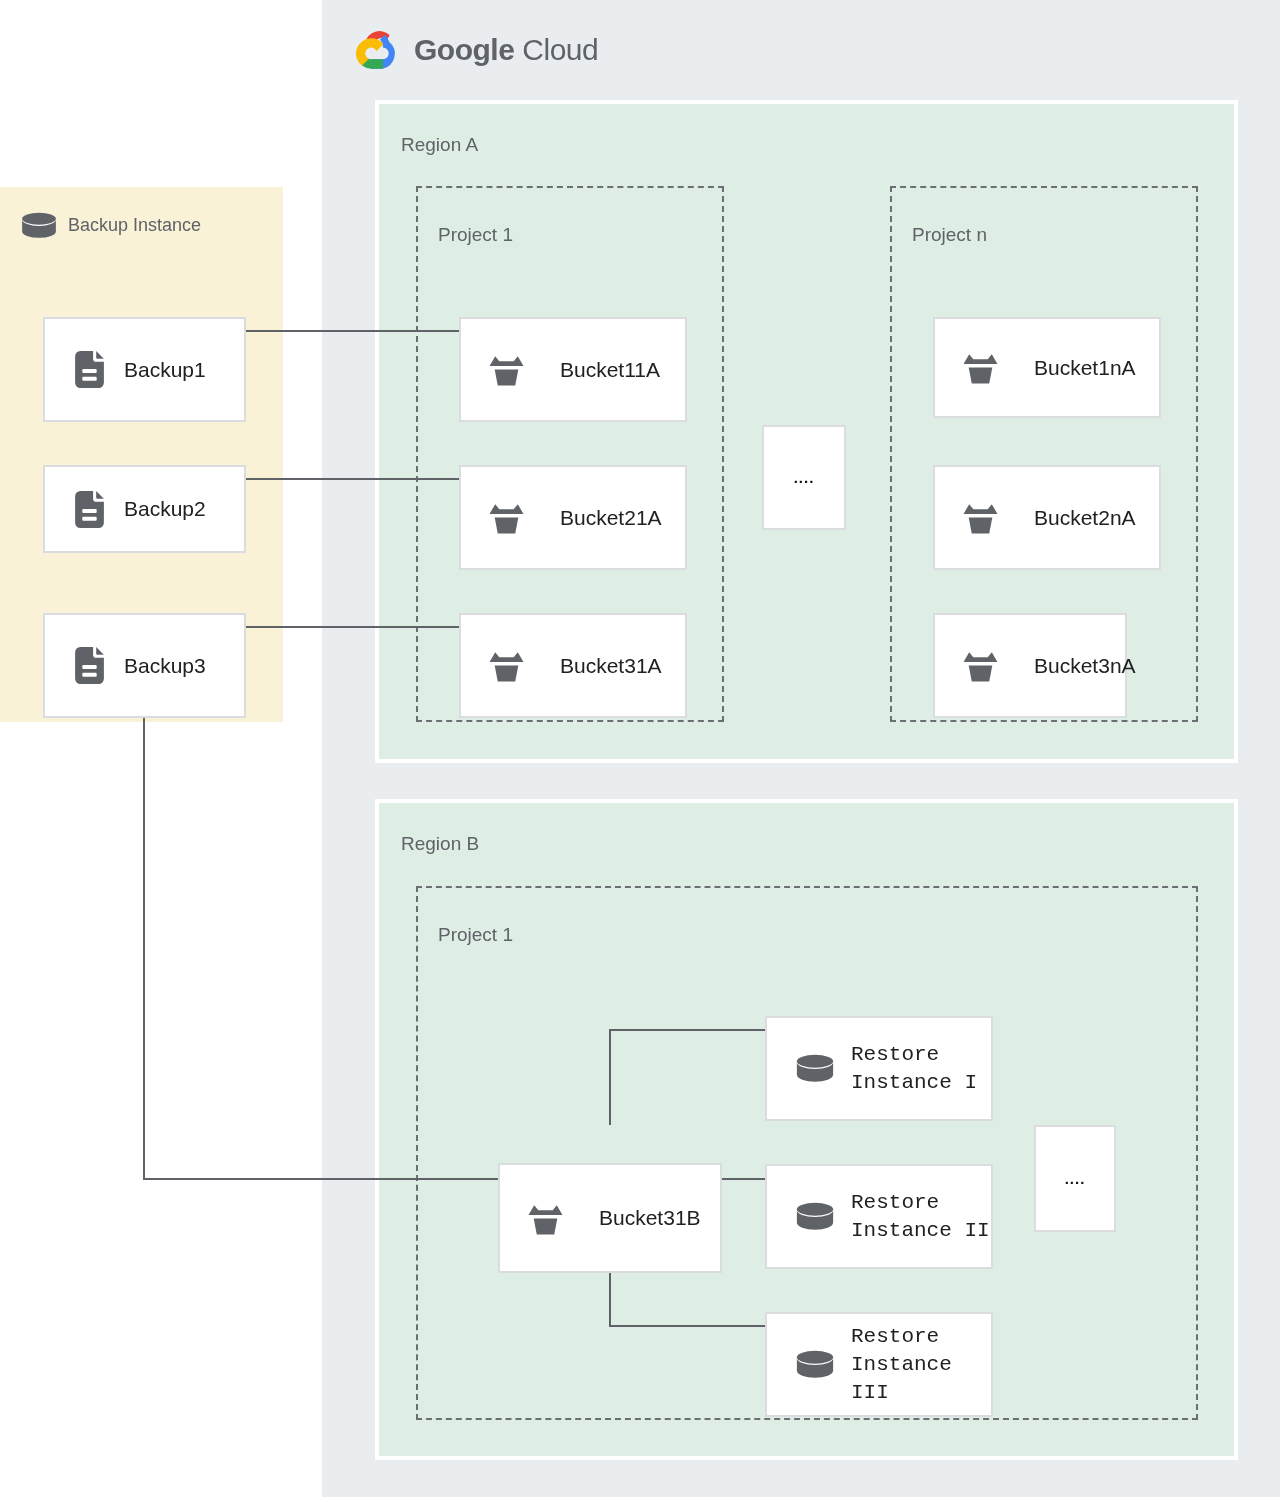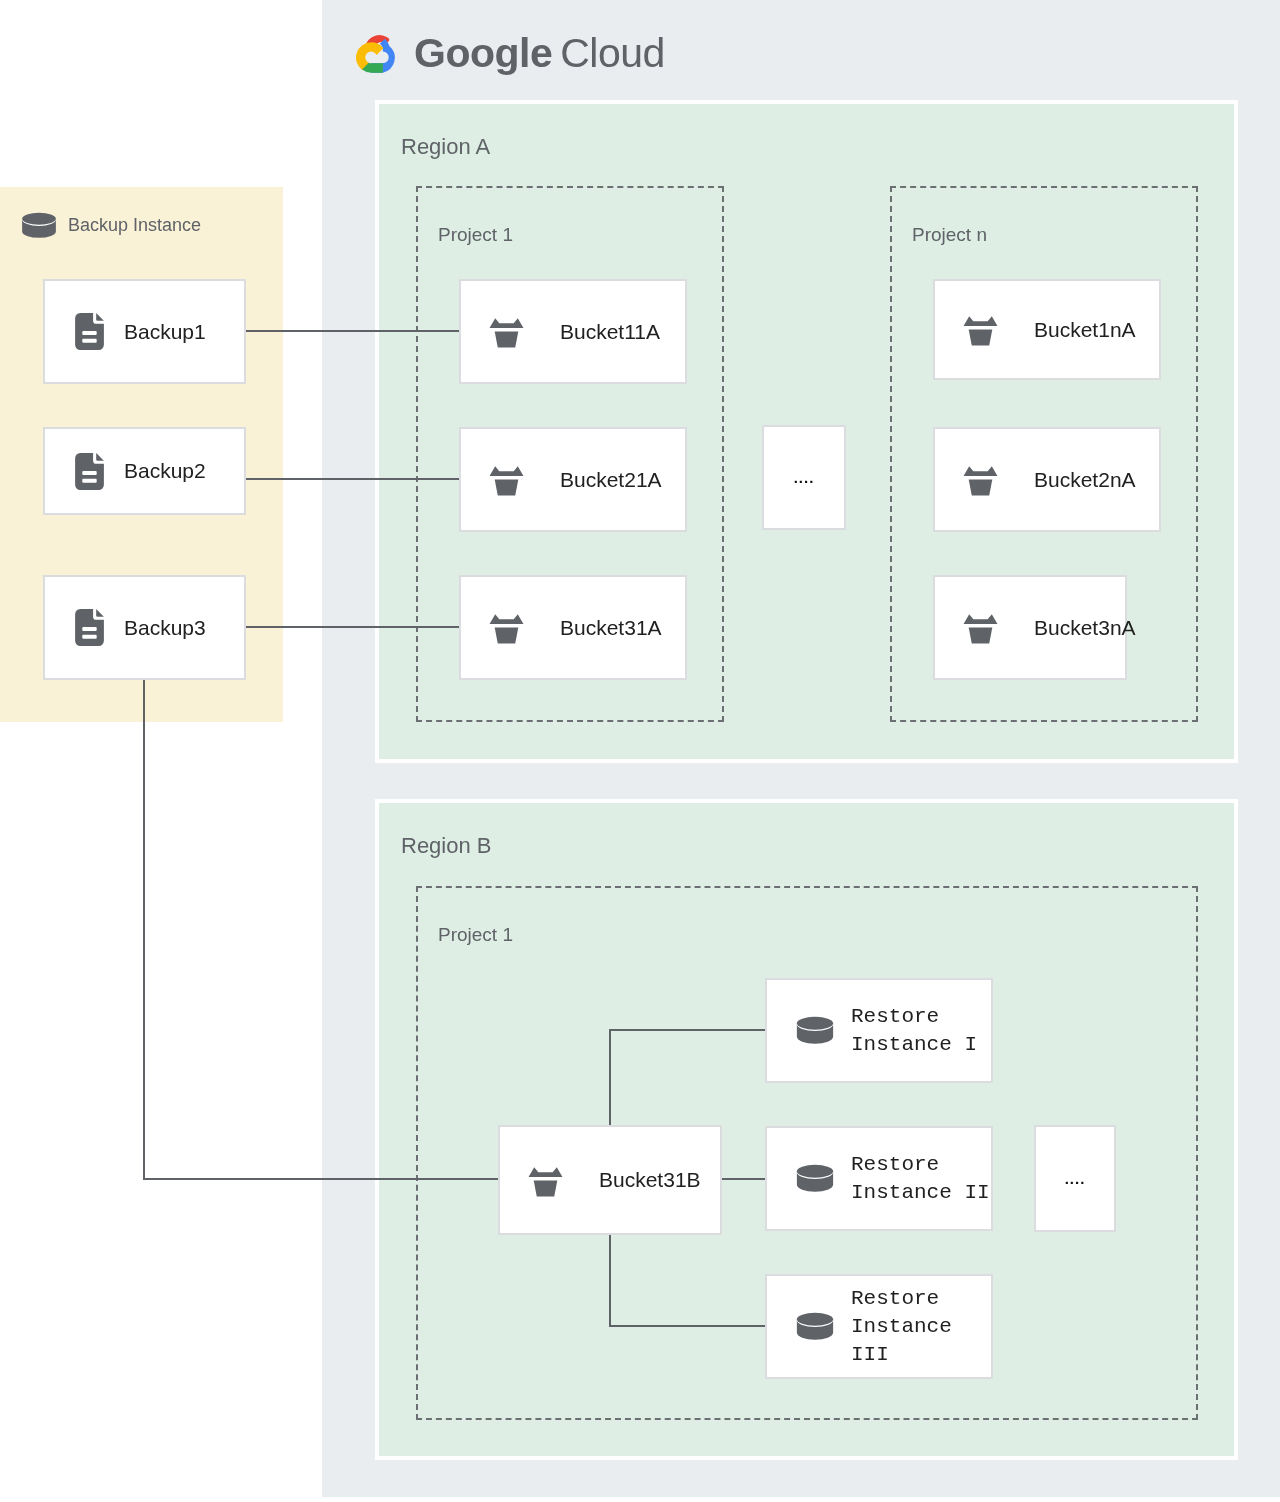--- a/index.html
+++ b/index.html
@@ -8,40 +8,40 @@
     --line:#5f6368; --icon:#5f6368; --heading-text:#5f6368; --node-text:#212121;
     --logo-red:#ea4335; --logo-blue:#4285f4; --logo-green:#34a853; --logo-yellow:#fbbc05;
     --logo-text:#5f6368;
   }
   html,body{margin:0;padding:0;}
   body{font-family:"Liberation Sans",sans-serif;background:#ffffff;}
   .canvas{position:relative;width:1280px;height:1502px;background:#ffffff;overflow:hidden;}
   .abs{position:absolute;}
   .cloud-panel{background:var(--panel-bg);}
   .region{background:var(--region-bg);border:4px solid #ffffff;box-sizing:border-box;}
-  .region-label{position:absolute;left:22px;top:30px;font-size:22px;color:var(--heading-text);}
+  .region-label{position:absolute;left:22px;top:30px;font-size:19px;color:var(--heading-text);}
   .project{position:absolute;border:2px dashed var(--dashed-border);box-sizing:border-box;}
   .project-label{position:absolute;left:20px;top:36px;font-size:19px;color:var(--heading-text);}
   .backup-panel{background:var(--backup-panel-bg);}
   .backup-header{position:absolute;left:20px;top:212px;display:flex;align-items:center;gap:10px;}
   .backup-header .hdr-label{font-size:18px;color:var(--heading-text);}
   .node{position:absolute;background:var(--node-bg);border:2px solid var(--node-border);
-        box-sizing:border-box;display:flex;align-items:center;}
+        box-sizing:border-box;display:flex;align-items:center;margin-top:38px;}
   .node .icon{flex:0 0 auto;display:flex;align-items:center;justify-content:center;color:var(--icon);}
   .node .label{font-size:21px;color:var(--node-text);line-height:28px;}
   .node.n-backup{padding-left:30px;gap:20px;}
   .node.n-bucket{padding-left:27px;gap:35px;}
   .node.n-restore{padding-left:28px;gap:16px;}
   .node.n-restore .label{width:140px;font-family:Liberation Mono, monospace;}
   .dots-box{position:absolute;background:var(--node-bg);border:2px solid var(--node-border);
         box-sizing:border-box;display:flex;align-items:center;justify-content:center;
         font-size:15px;font-weight:bold;letter-spacing:1px;color:#111;}
   .cline{position:absolute;background:var(--line);}
   .gc-logo{position:absolute;left:355px;top:30px;display:flex;align-items:center;gap:15px;}
-  .gc-logo .logo-text{font-size:41px;color:var(--logo-text);letter-spacing:-0.5px;}
+  .gc-logo .logo-text{font-size:30px;color:var(--logo-text);letter-spacing:-0.5px;}
   .gc-logo .w500{font-weight:bold;}
   .gc-logo .w400{font-weight:normal;margin-left:8px;}
   svg.icon-svg{display:block;}
   .p-red{fill:var(--logo-red);} .p-blue{fill:var(--logo-blue);}
   .p-green{fill:var(--logo-green);} .p-yellow{fill:var(--logo-yellow);}
 </style>
 </head>
 <body>
 
 <svg width="0" height="0" style="position:absolute">

